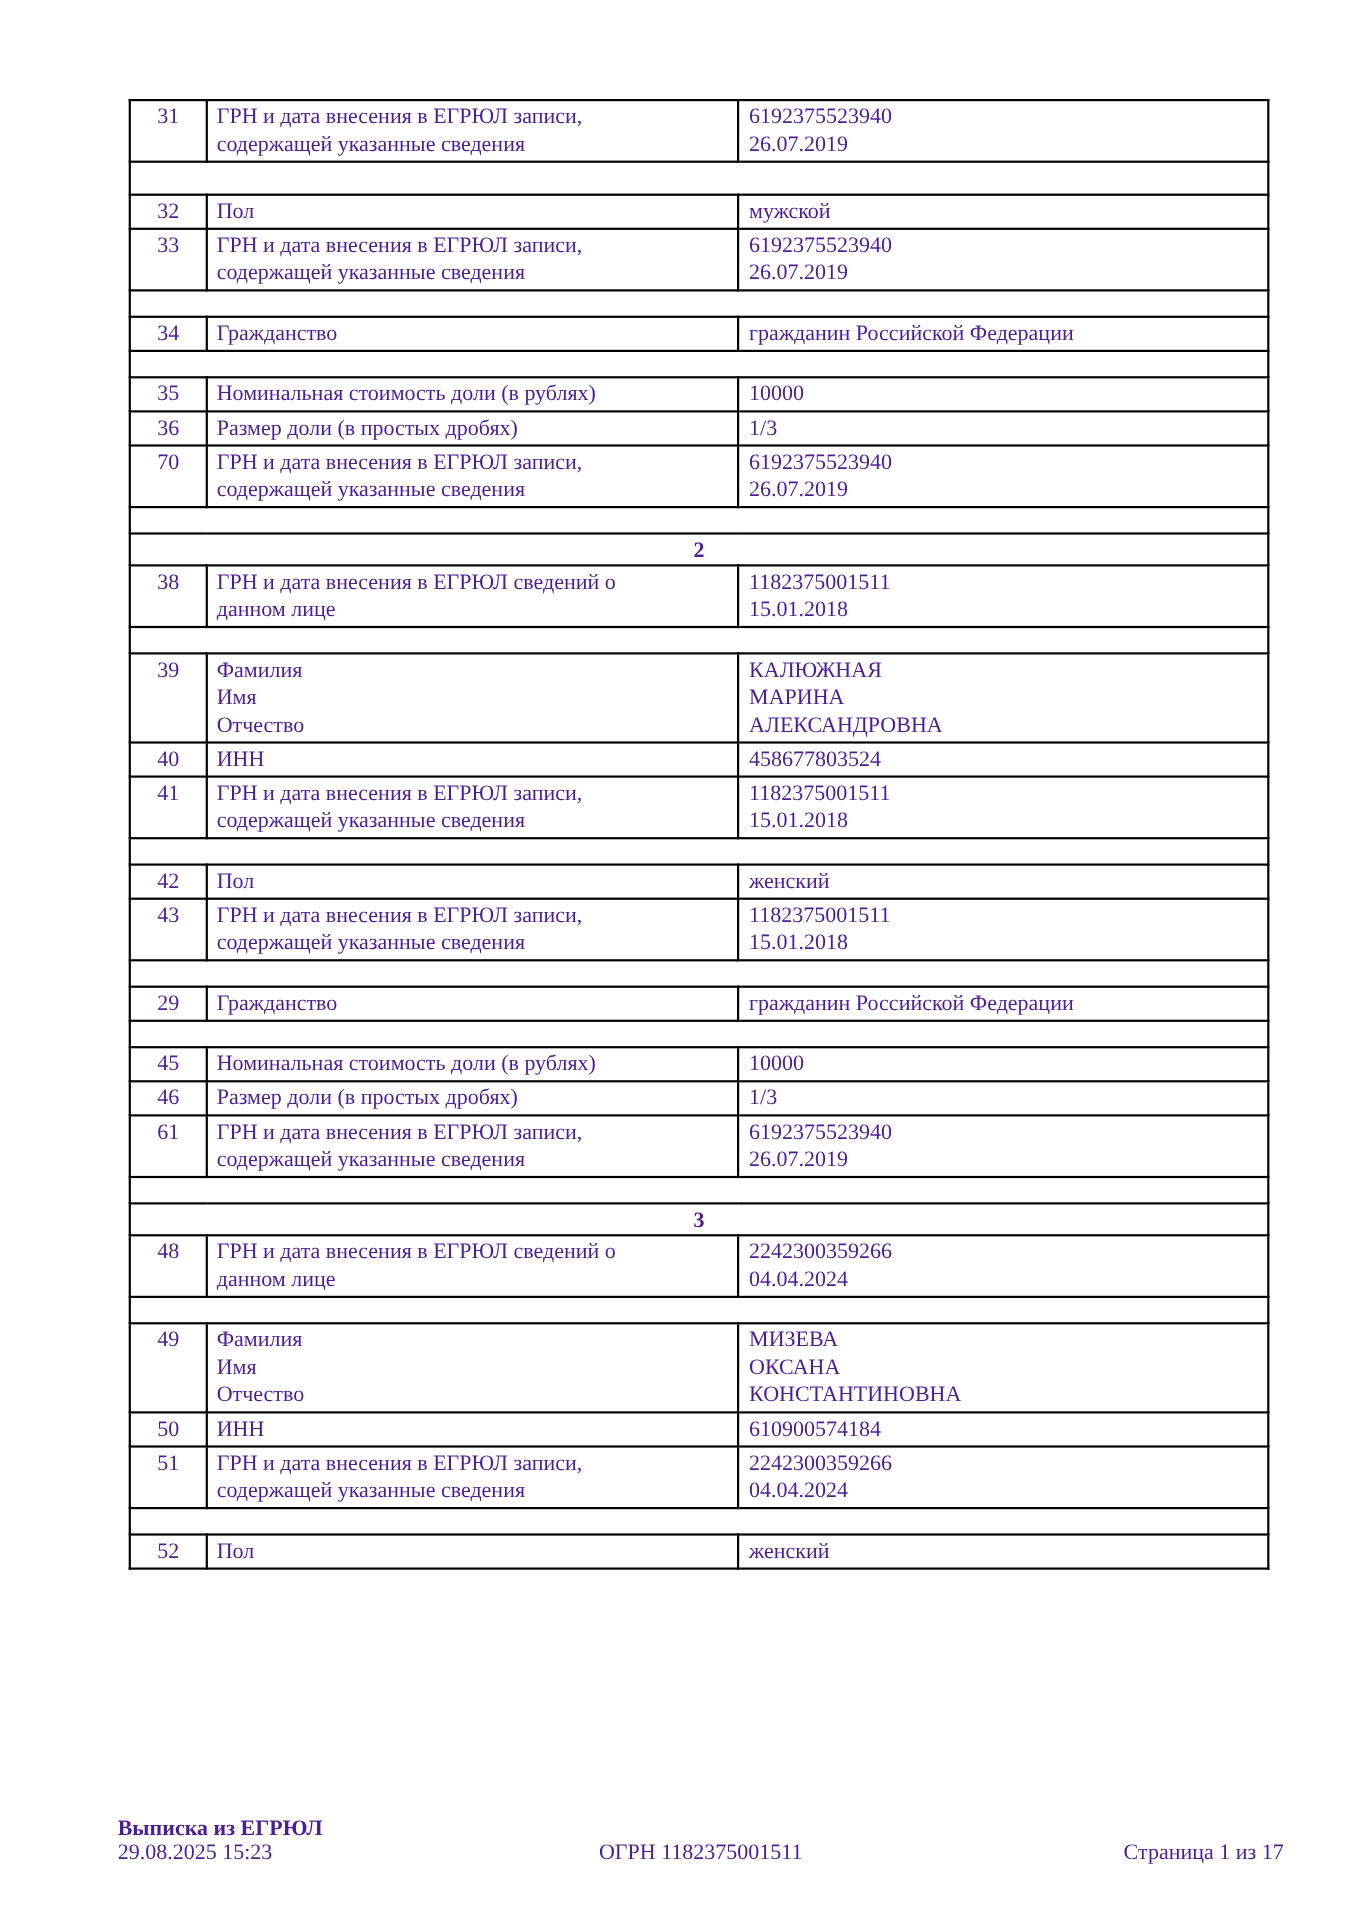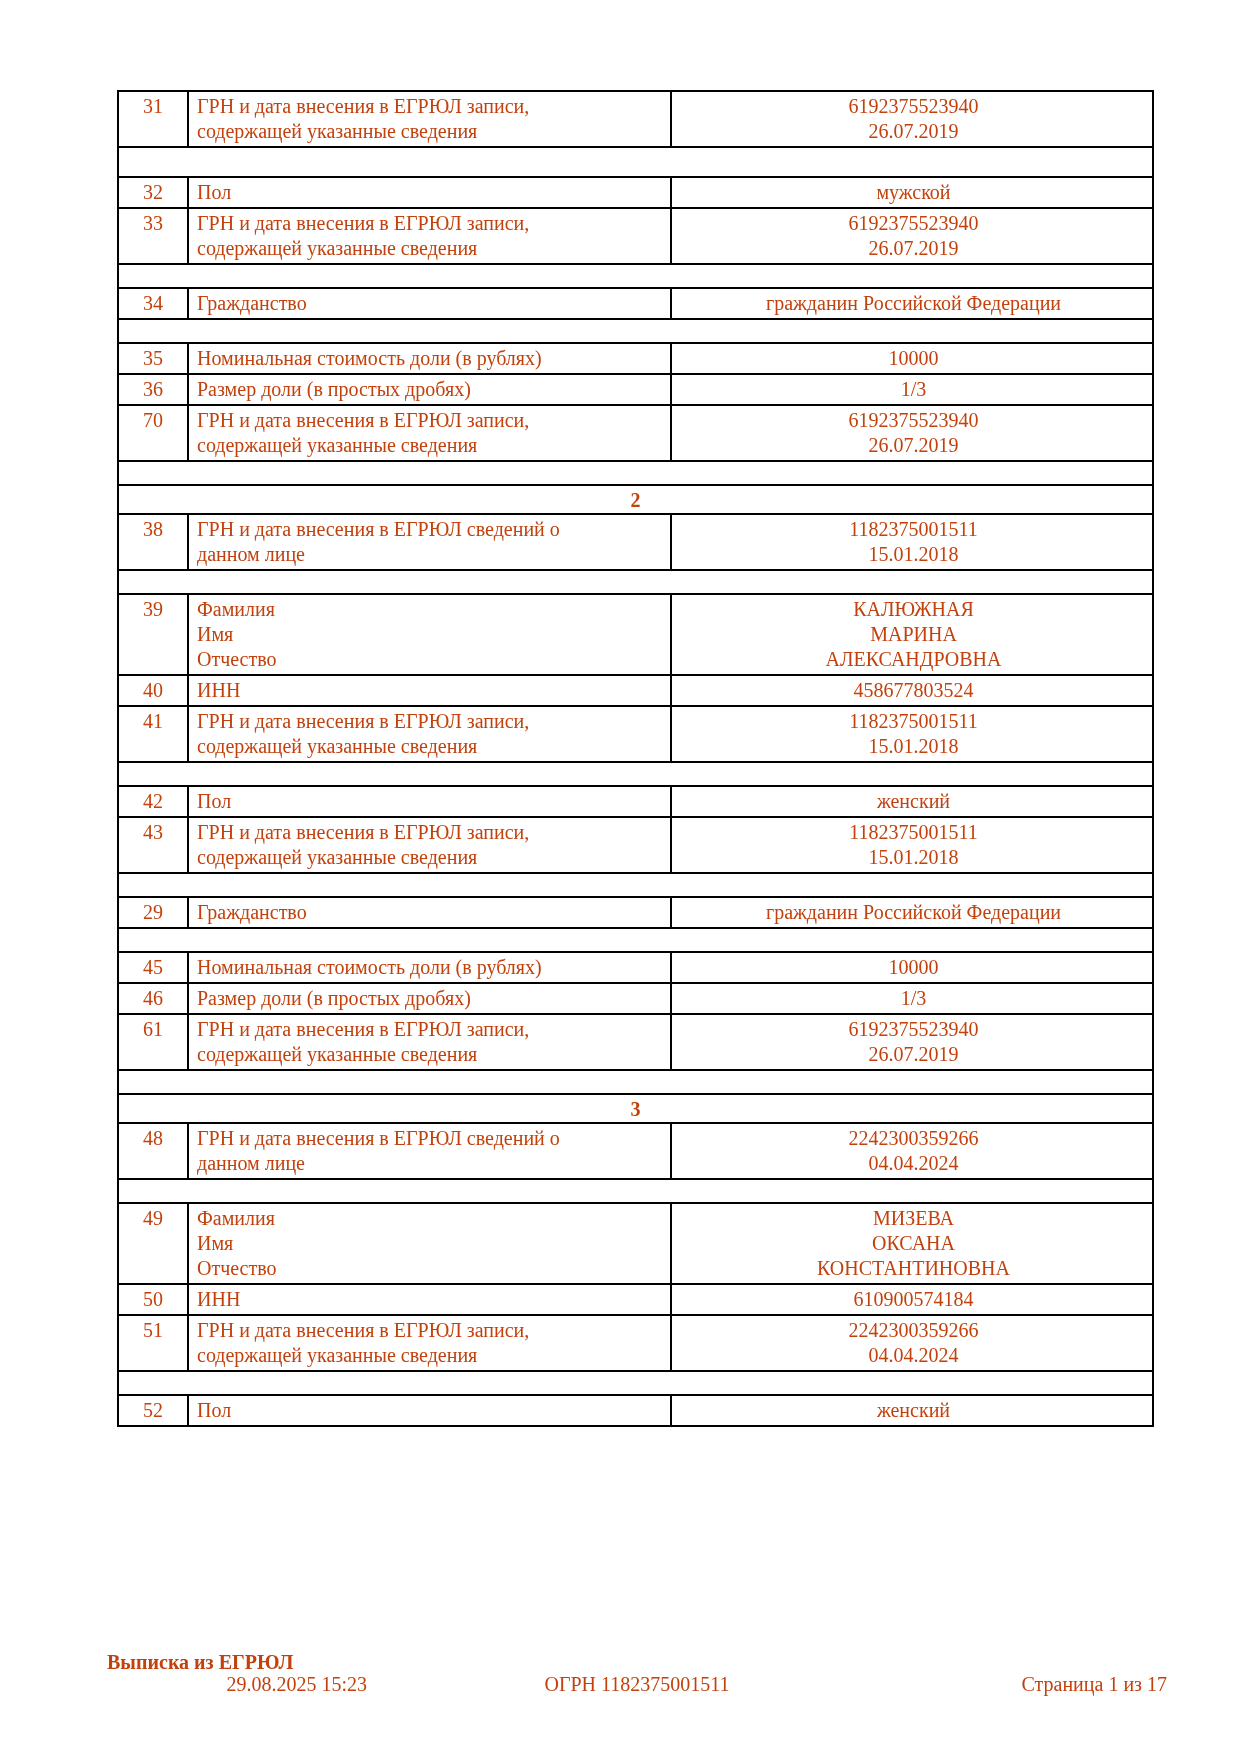--- a/index.html
+++ b/index.html
@@ -1,54 +1,54 @@
 <!DOCTYPE html>
 <html><head>
 <meta charset="utf-8">
 <style>
   html,body{margin:0;padding:0;background:#ffffff;}
   .page{
     position:relative;
     width:1240px;height:1755px;
     background:#ffffff;
     font-family:"Liberation Serif","DejaVu Serif",serif;
-    color:#c2410c;
+    color:#4c1d95;
     overflow:hidden;
   }
   table.egrul{
     position:absolute;left:117px;top:90px;
     width:1035px;
     border-collapse:collapse;
     table-layout:fixed;
     font-size:20px;line-height:25px;
   }
   table.egrul td{
     border:2px solid #000;
     vertical-align:top;
     overflow:hidden;
   }
   td.num{ text-align:center; padding:2px 2px 0 2px; }
   td.label{ padding:2px 6px 2px 8px; }
-  td.value{ padding:2px 6px 2px 9px;text-align:center; }
+  td.value{ padding:2px 6px 2px 9px; }
   tr.h1{ height:24px; }
   tr.h2{ height:53px; }
   tr.h3{ height:73px; }
   tr.row-first{ height:56px; }
   tr.spacer{ height:24px; }
   tr.spacer-first{ height:30px; }
   tr.section{ height:29px; }
   tr.section td{ text-align:center; font-weight:bold; padding:2px 0 0 0; vertical-align:middle; }
   .cell-line{ white-space:nowrap; }
   .footer{
     position:absolute;left:107px;top:1652px;width:1060px;
     font-size:20px;line-height:20px;
   }
   .footer-title{ font-weight:bold; }
   .footer-line2{ display:flex; margin-top:2px; }
-  .footer-datetime{ width:260px; text-align:right; }
+  .footer-datetime{ width:260px; text-align:left; }
   .footer-ogrn{ flex:1; text-align:center; }
   .footer-page{ width:260px; text-align:right; }
 </style>
 </head>
 <body>
 
 <div class="page">
 
   <table class="egrul">
     <colgroup>

